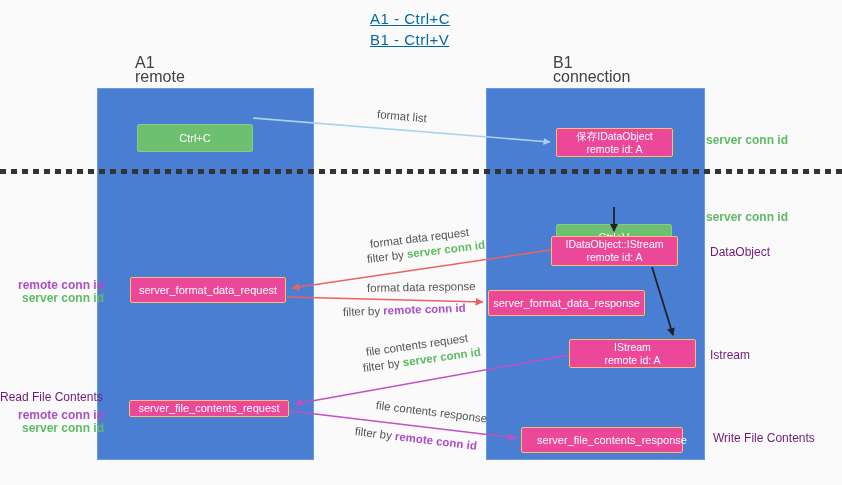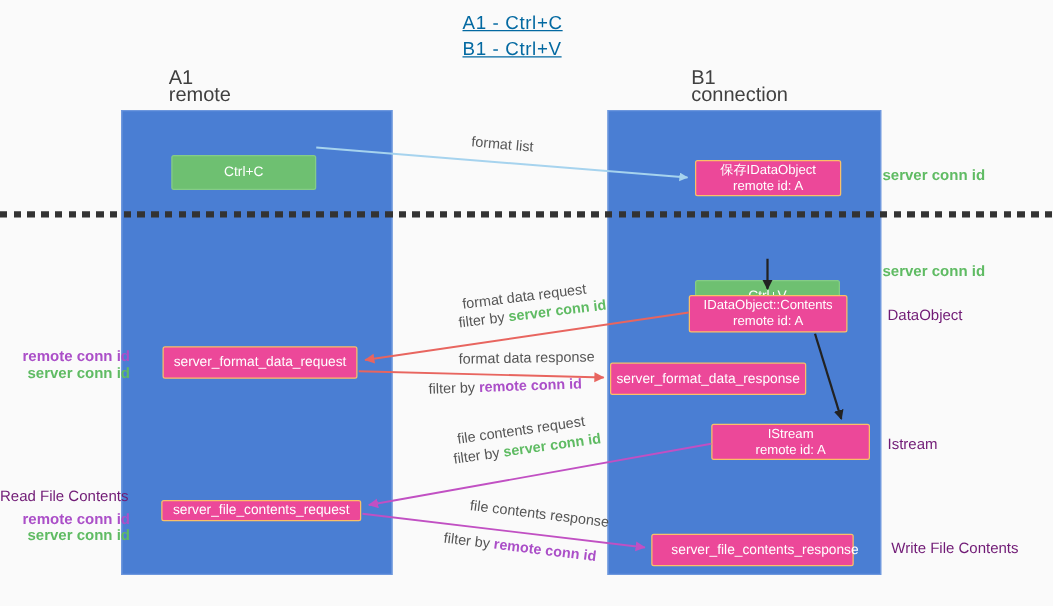--- a/index.html
+++ b/index.html
@@ -78,21 +78,21 @@
   <div class="node orange n-save">
     <span>保存IDataObject</span>
     <span>remote id: A</span>
   </div>
 
   <div class="node green n-ctrl-v">
     <span>Ctrl+V</span>
   </div>
 
   <div class="node orange n-getdata">
-    <span>IDataObject::Contents</span>
+    <span>IDataObject::IStream</span>
     <span>remote id: A</span>
   </div>
 
   <div class="node orange n-fmt-resp">
     <span>server_format_data_response</span>
   </div>
 
   <div class="node orange n-fmt-req">
     <span>server_format_data_request</span>
   </div>

